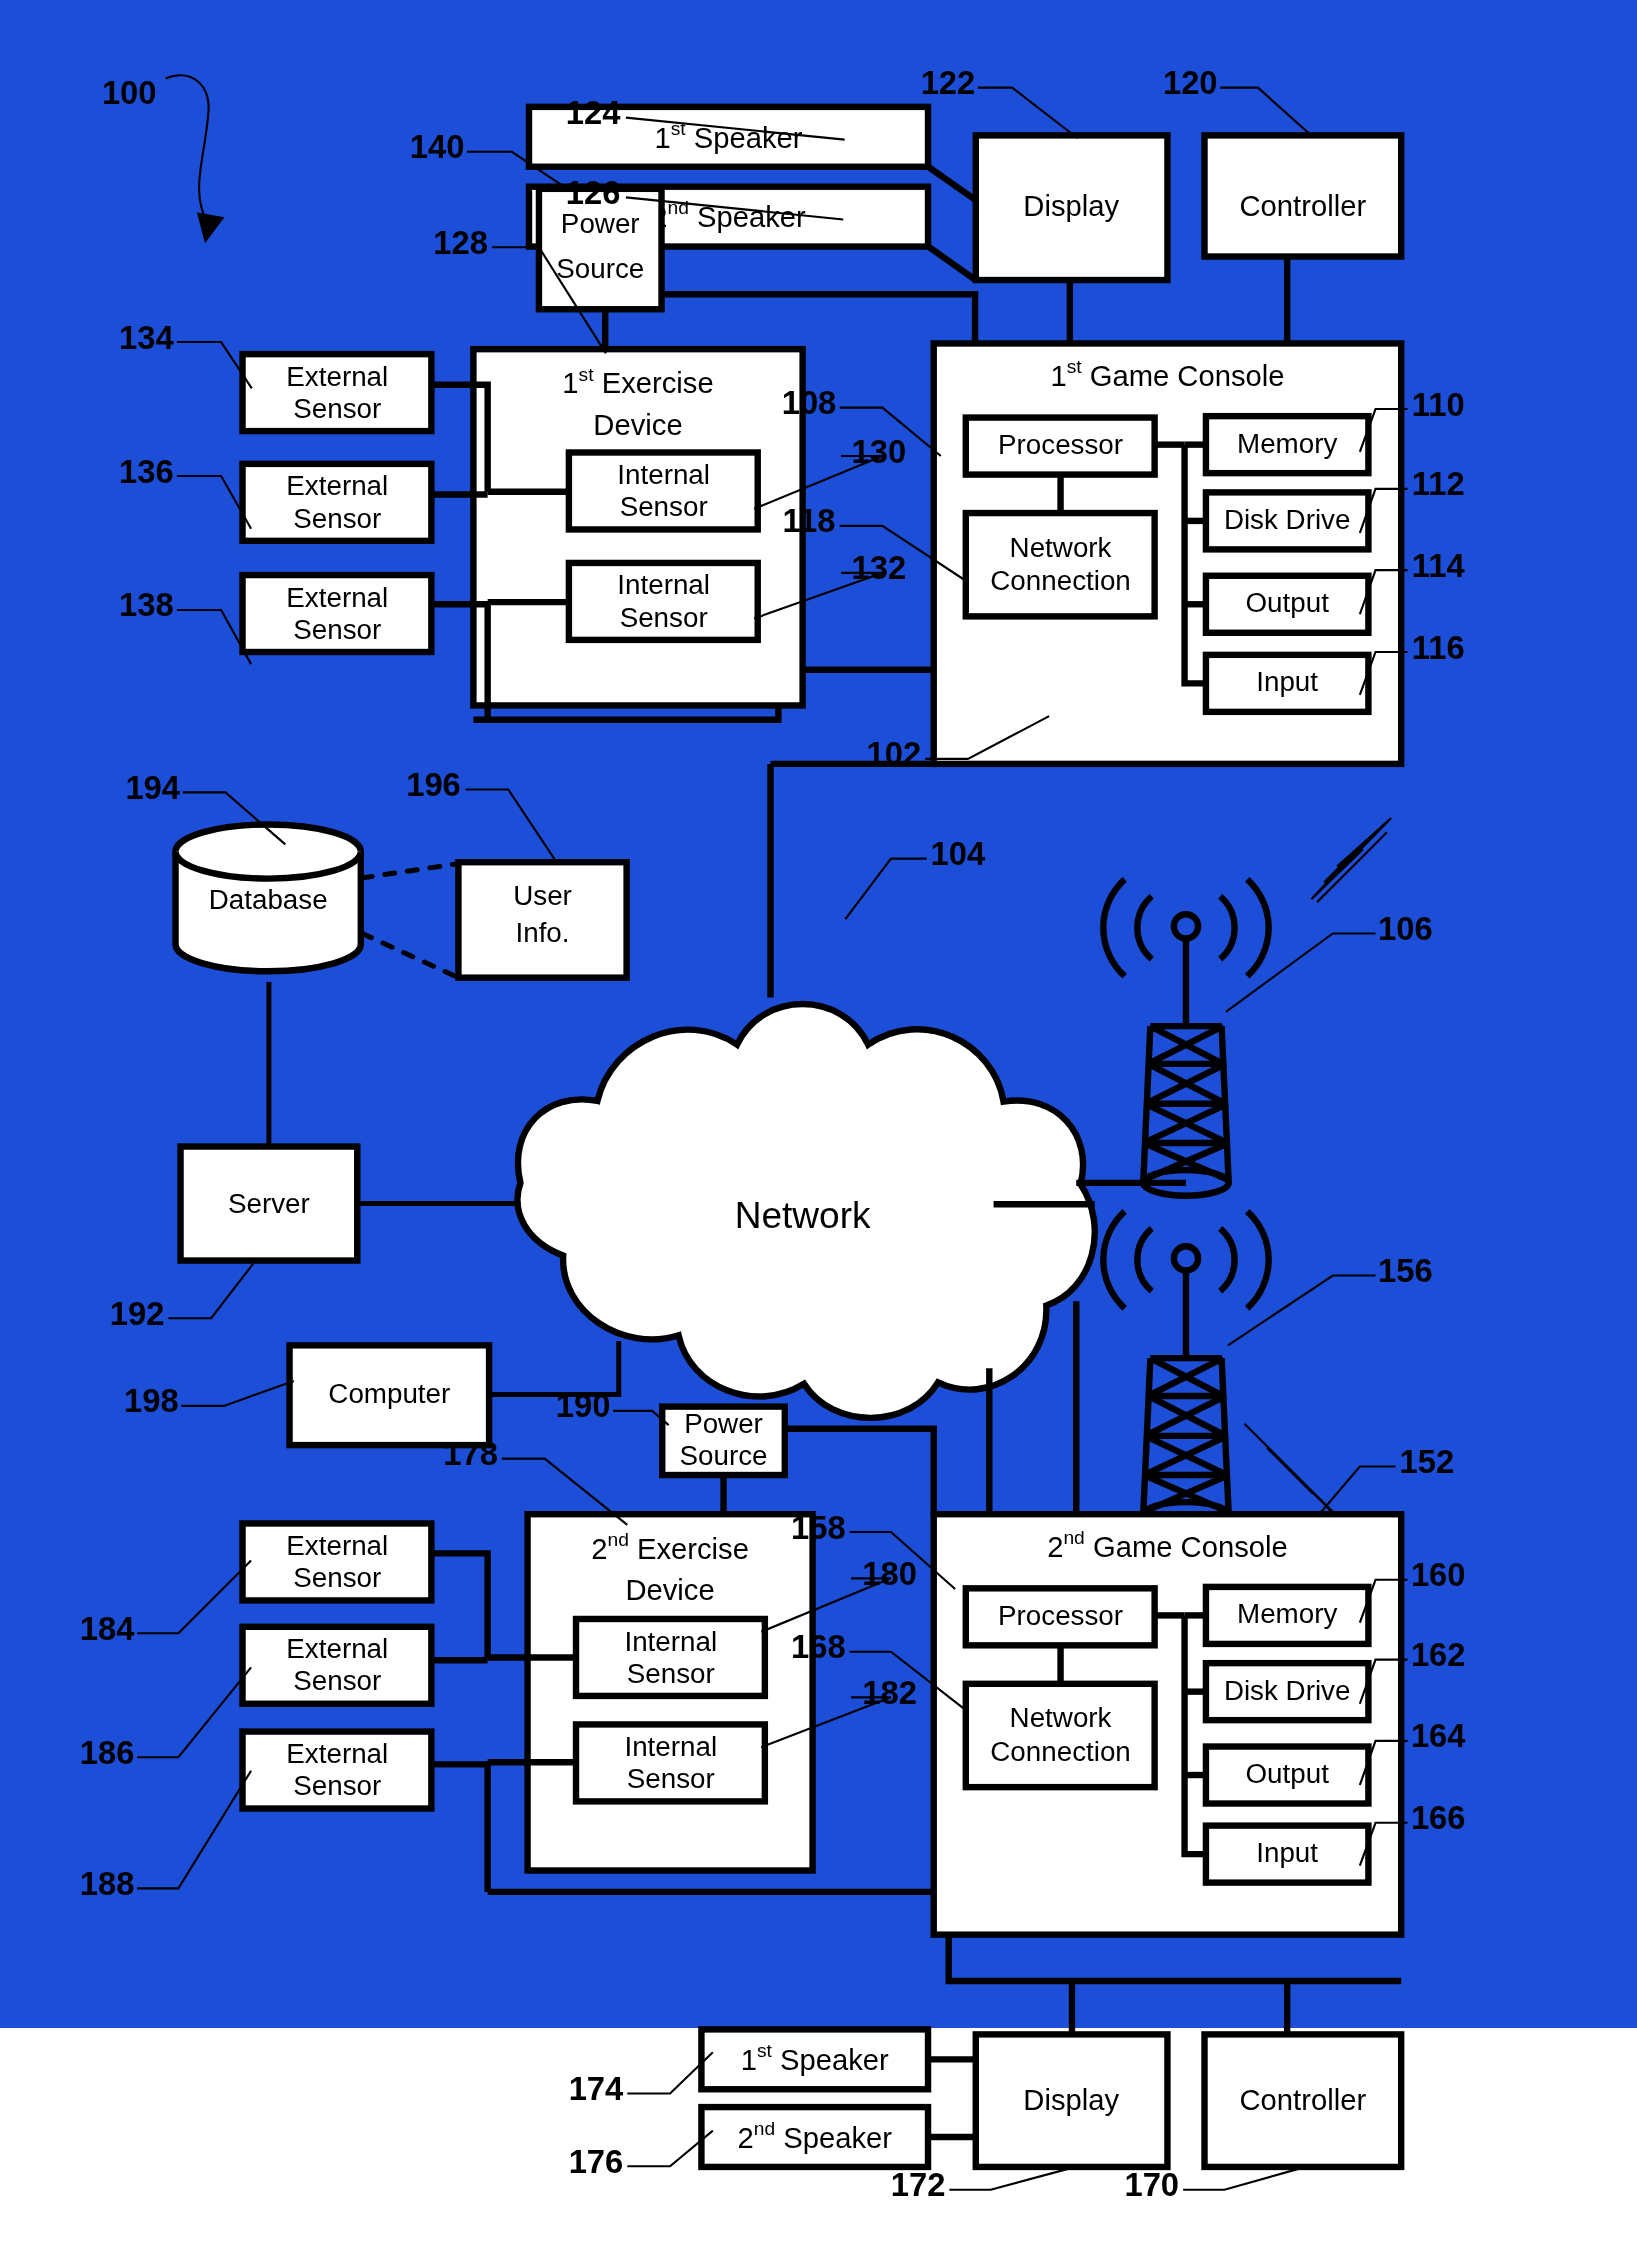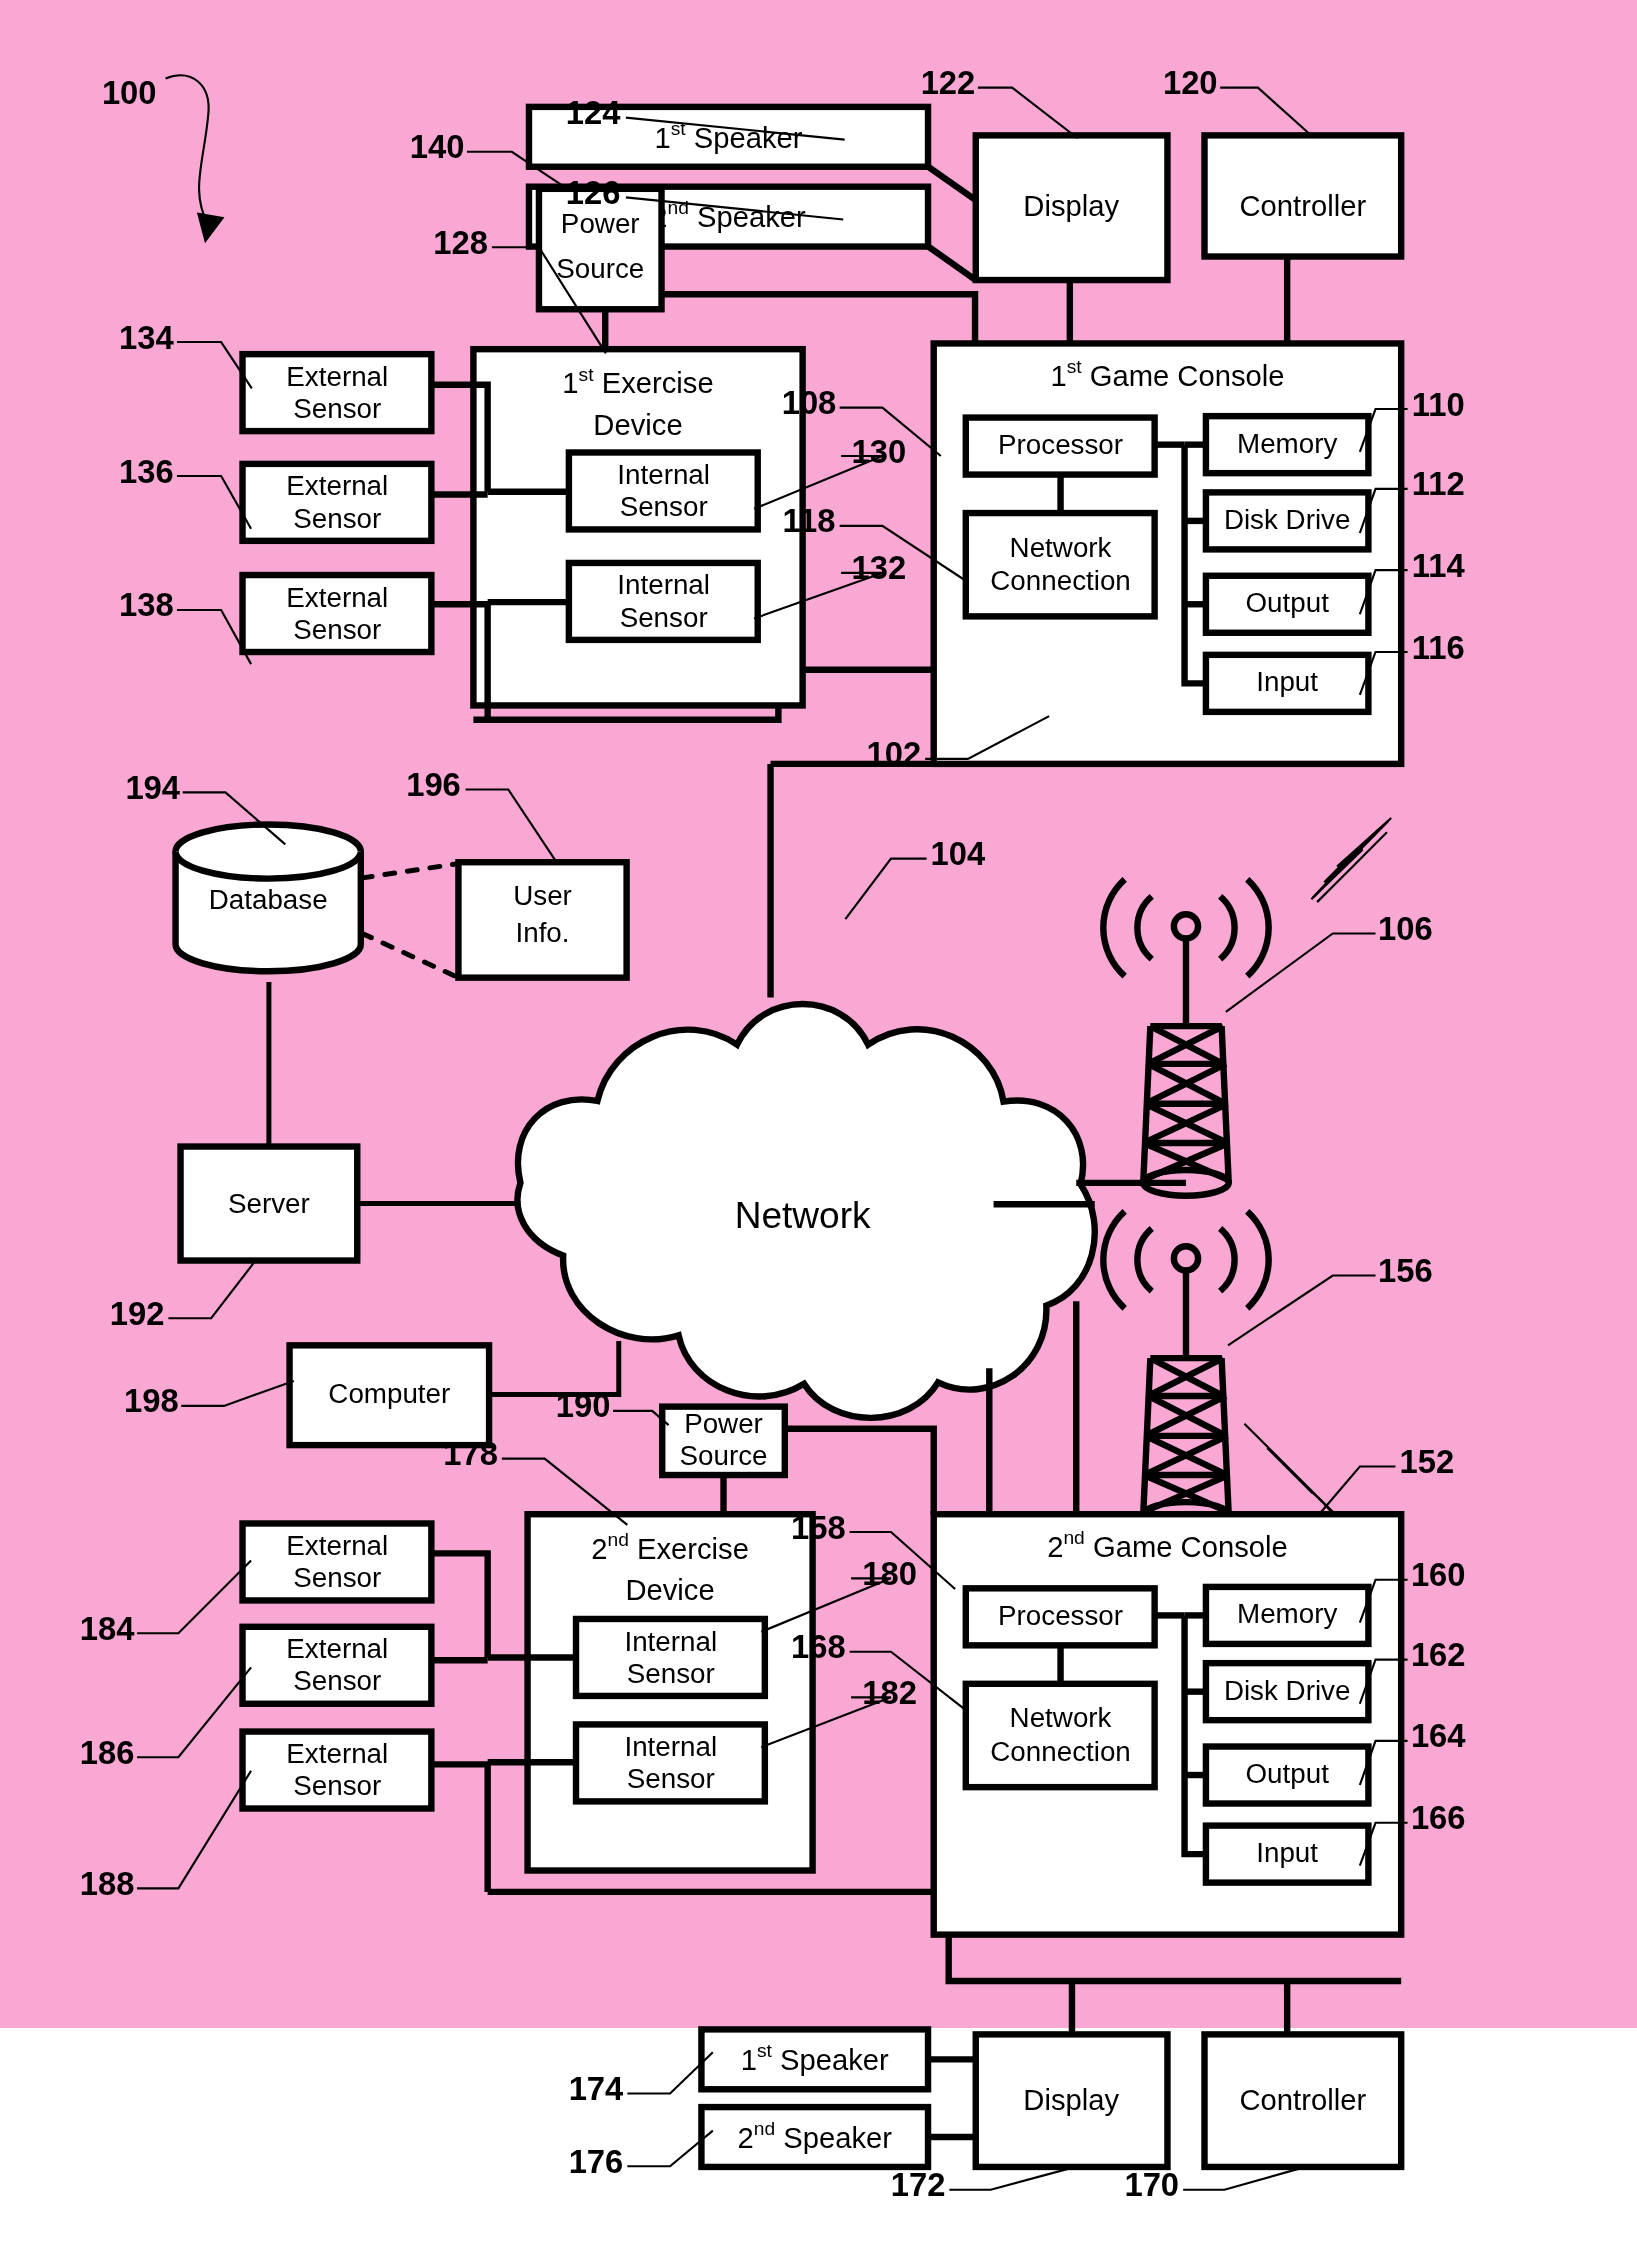--- a/index.html
+++ b/index.html
@@ -1,17 +1,17 @@
 <!DOCTYPE html>
 <html style="font-size:11.4px"><head>
 <meta charset="utf-8">
 <style>
   html,body{margin:0;padding:0;background:#ffffff;}
   body{width:1638px;height:2261px;font-family:"Liberation Sans",sans-serif;}
-  #figure{position:relative;width:1638px;height:2028px;background:#f9a8d4;}
+  #figure{position:relative;width:1638px;height:2028px;background:#1d4ed8;}
   svg{display:block;}
   .bx{fill:#ffffff;stroke:#000000;stroke-width:9;}
   .wire{stroke:#000000;stroke-width:9;fill:none;stroke-linecap:butt;}
   .wire-thin{stroke:#000000;stroke-width:7;fill:none;}
   .lead{stroke:#000000;stroke-width:3;fill:none;}
   .cloud{fill:#ffffff;stroke:#000000;stroke-width:9;}
   .dashlead{stroke:#000000;stroke-width:7;fill:none;stroke-dasharray:14 18;stroke-linecap:round;}
   .lbl{font-family:"Liberation Sans",sans-serif;font-size:41px;fill:#000;text-anchor:middle;dominant-baseline:middle;}
   .lbl-sm{font-family:"Liberation Sans",sans-serif;font-size:39px;fill:#000;text-anchor:middle;dominant-baseline:middle;}
   .lbl-net{font-family:"Liberation Sans",sans-serif;font-size:52px;fill:#000;text-anchor:middle;dominant-baseline:middle;}

